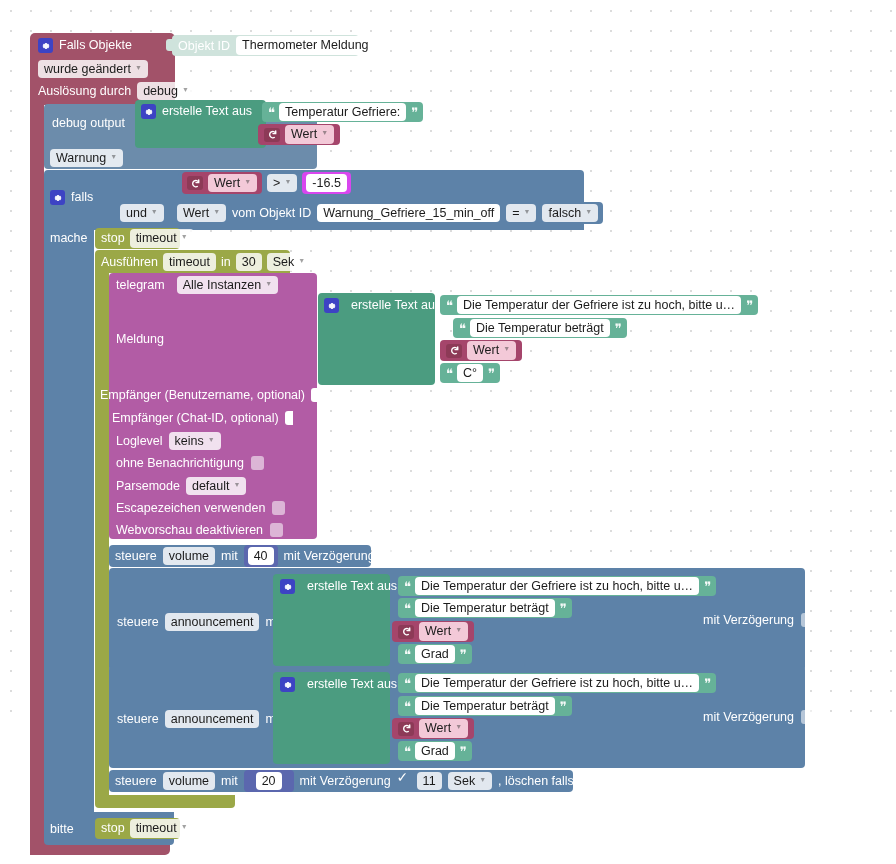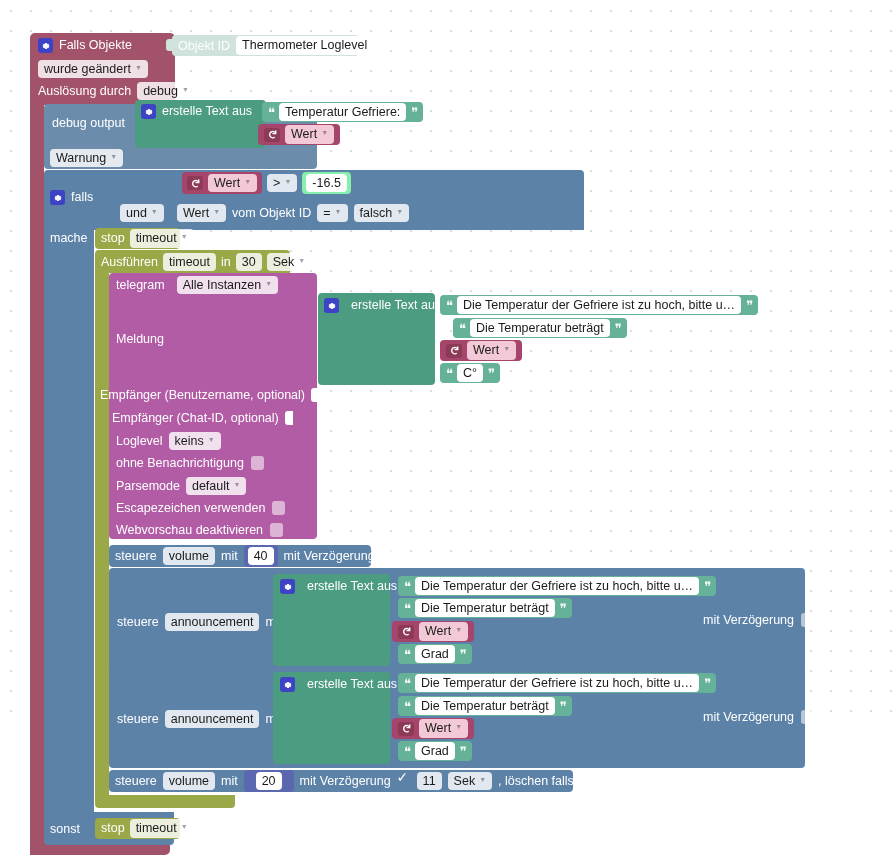--- a/index.html
+++ b/index.html
@@ -81,21 +81,21 @@
       <svg viewBox="0 0 24 24" fill="#ffffff">
           <path d="M12 8a4 4 0 100 8 4 4 0 000-8zm0 6a2 2 0 110-4 2 2 0 010 4z"></path>
           <path d="M21 12l-2-1 .4-2.2-2-2-2.1.6L14 5h-4l-1.3 2.4-2.1-.6-2 2L5 11l-2 1 2 1-.4 2.2 2 2 2.1-.6L10 19h4l1.3-2.4 2.1.6 2-2L19 13l2-1z" opacity=".9"></path>
         </svg>
     </span>
     <span class="lbl">Falls Objekte</span>
   </div>
 
   <div class="blk" style="left:172px;top:35px;width:187px;height:21px;background:#cfe3dc;border-radius:4px;display:flex;align-items:center;padding:0 6px;">
     <span style="font-size:12.5px;color:#ffffff;white-space:nowrap;">Objekt ID</span>
-    <span class="field" style="margin-left:6px;">Thermometer Loglevel</span>
+    <span class="field" style="margin-left:6px;">Thermometer Meldung</span>
   </div>
 
   <div class="blk" style="left:166px;top:39px;width:8px;height:12px;background:#cfe3dc;border-radius:3px 0 0 3px;"></div>
 
   <div class="blk" style="left:38px;top:59px;">
     <span class="field soft">
       <span>wurde geändert</span>
       <span class="caret">▼</span>
     </span>
   </div>
@@ -154,57 +154,58 @@
   <div class="blk row" style="left:50px;top:190px;">
     <span class="gear">
       <svg viewBox="0 0 24 24" fill="#ffffff">
           <path d="M12 8a4 4 0 100 8 4 4 0 000-8zm0 6a2 2 0 110-4 2 2 0 010 4z"></path>
           <path d="M21 12l-2-1 .4-2.2-2-2-2.1.6L14 5h-4l-1.3 2.4-2.1-.6-2 2L5 11l-2 1 2 1-.4 2.2 2 2 2.1-.6L10 19h4l1.3-2.4 2.1.6 2-2L19 13l2-1z" opacity=".9"></path>
         </svg>
     </span>
     <span class="lbl">falls</span>
   </div>
   <div class="blk lbl" style="left:50px;top:232px;">mache</div>
-  <div class="blk lbl" style="left:50px;top:823px;">sonst</div>
+  <div class="blk lbl" style="left:50px;top:823px;">bitte</div>
 
   <div class="blk row" style="left:178px;top:172px;height:22px;background:#5d82a8;border-radius:4px;padding:0 4px;gap:5px;">
     <span class="row" style="background:#a5456b;border-radius:4px;padding:2px 5px;gap:5px;">
       <span class="vicon">
         <svg viewBox="0 0 24 24" fill="none" stroke="#ffffff" stroke-width="3">
             <path d="M19 9a7 7 0 10-2 9"></path>
             <path d="M19 4v6h-6" stroke-linecap="round"></path>
           </svg>
       </span>
       <span class="field" style="background:#f3c9d8;">
         <span>Wert</span>
         <span class="caret">▼</span>
       </span>
     </span>
     <span class="field soft">
       <span>&gt;</span>
       <span class="caret">▼</span>
     </span>
-    <span style="background:#86efac;border-radius:4px;padding:2px 4px;display:inline-flex;">
+    <span style="background:#d946ef;border-radius:4px;padding:2px 4px;display:inline-flex;">
       <span class="field">-16.5</span>
     </span>
   </div>
 
   <div class="blk" style="left:120px;top:203px;">
     <span class="field soft">
       <span>und</span>
       <span class="caret">▼</span>
     </span>
   </div>
 
   <div class="blk row" style="left:172px;top:202px;height:22px;background:#5d82a8;border-radius:4px;padding:0 5px;gap:6px;">
     <span class="field soft">
       <span>Wert</span>
       <span class="caret">▼</span>
     </span>
     <span class="lbl">vom Objekt ID</span>
+    <span class="field">Warnung_Gefriere_15_min_off</span>
     <span class="field soft">
       <span>=</span>
       <span class="caret">▼</span>
     </span>
     <span class="field soft">
       <span>falsch</span>
       <span class="caret">▼</span>
     </span>
   </div>
 

